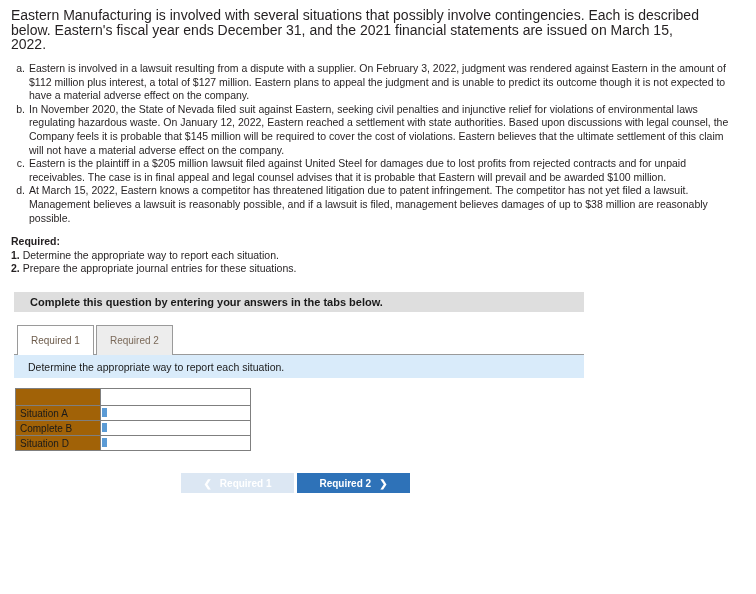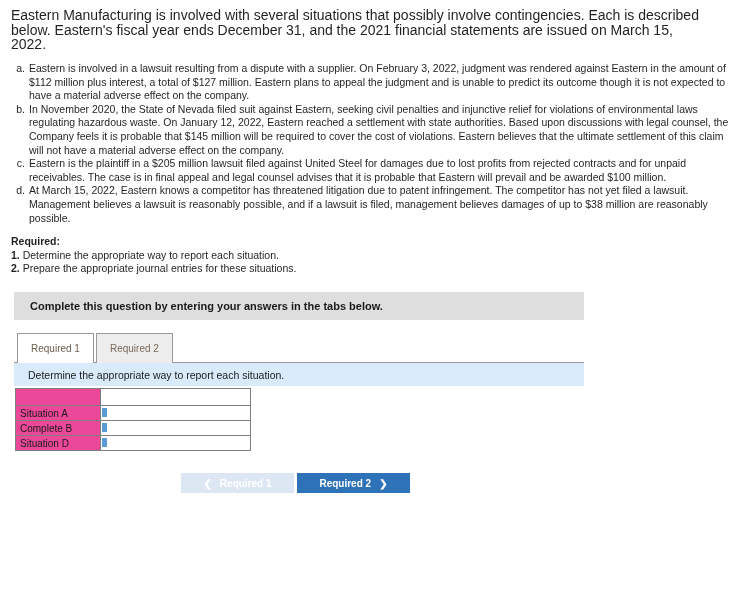--- a/index.html
+++ b/index.html
@@ -79,21 +79,21 @@
 
   
   .panel {
     position: absolute;
     left: 14px;
     top: 292px;
     width: 570px;
   }
   .panel-banner {
     background: #dedede;
-    height: 28px;
+    height: 20px;
     display: flex;
     align-items: center;
     padding-left: 16px;
     box-sizing: border-box;
     font-weight: bold;
     font-size: 11px;
     color: #1a1a1a;
   }
 
   
@@ -155,21 +155,21 @@
     padding: 0;
     height: 15px;
     box-sizing: border-box;
   }
   .answer-table td.hd {
     background: #6ba4da;
     height: 17px;
   }
   .answer-table td.col1 {
     width: 85px;
-    background: #ec4899;
+    background: #a16207;
     padding-left: 4px;
     color: #1a1a1a;
     white-space: nowrap;
   }
   .answer-table td.col2 {
     width: 150px;
     background: #ffffff;
     position: relative;
   }
   .dd {

